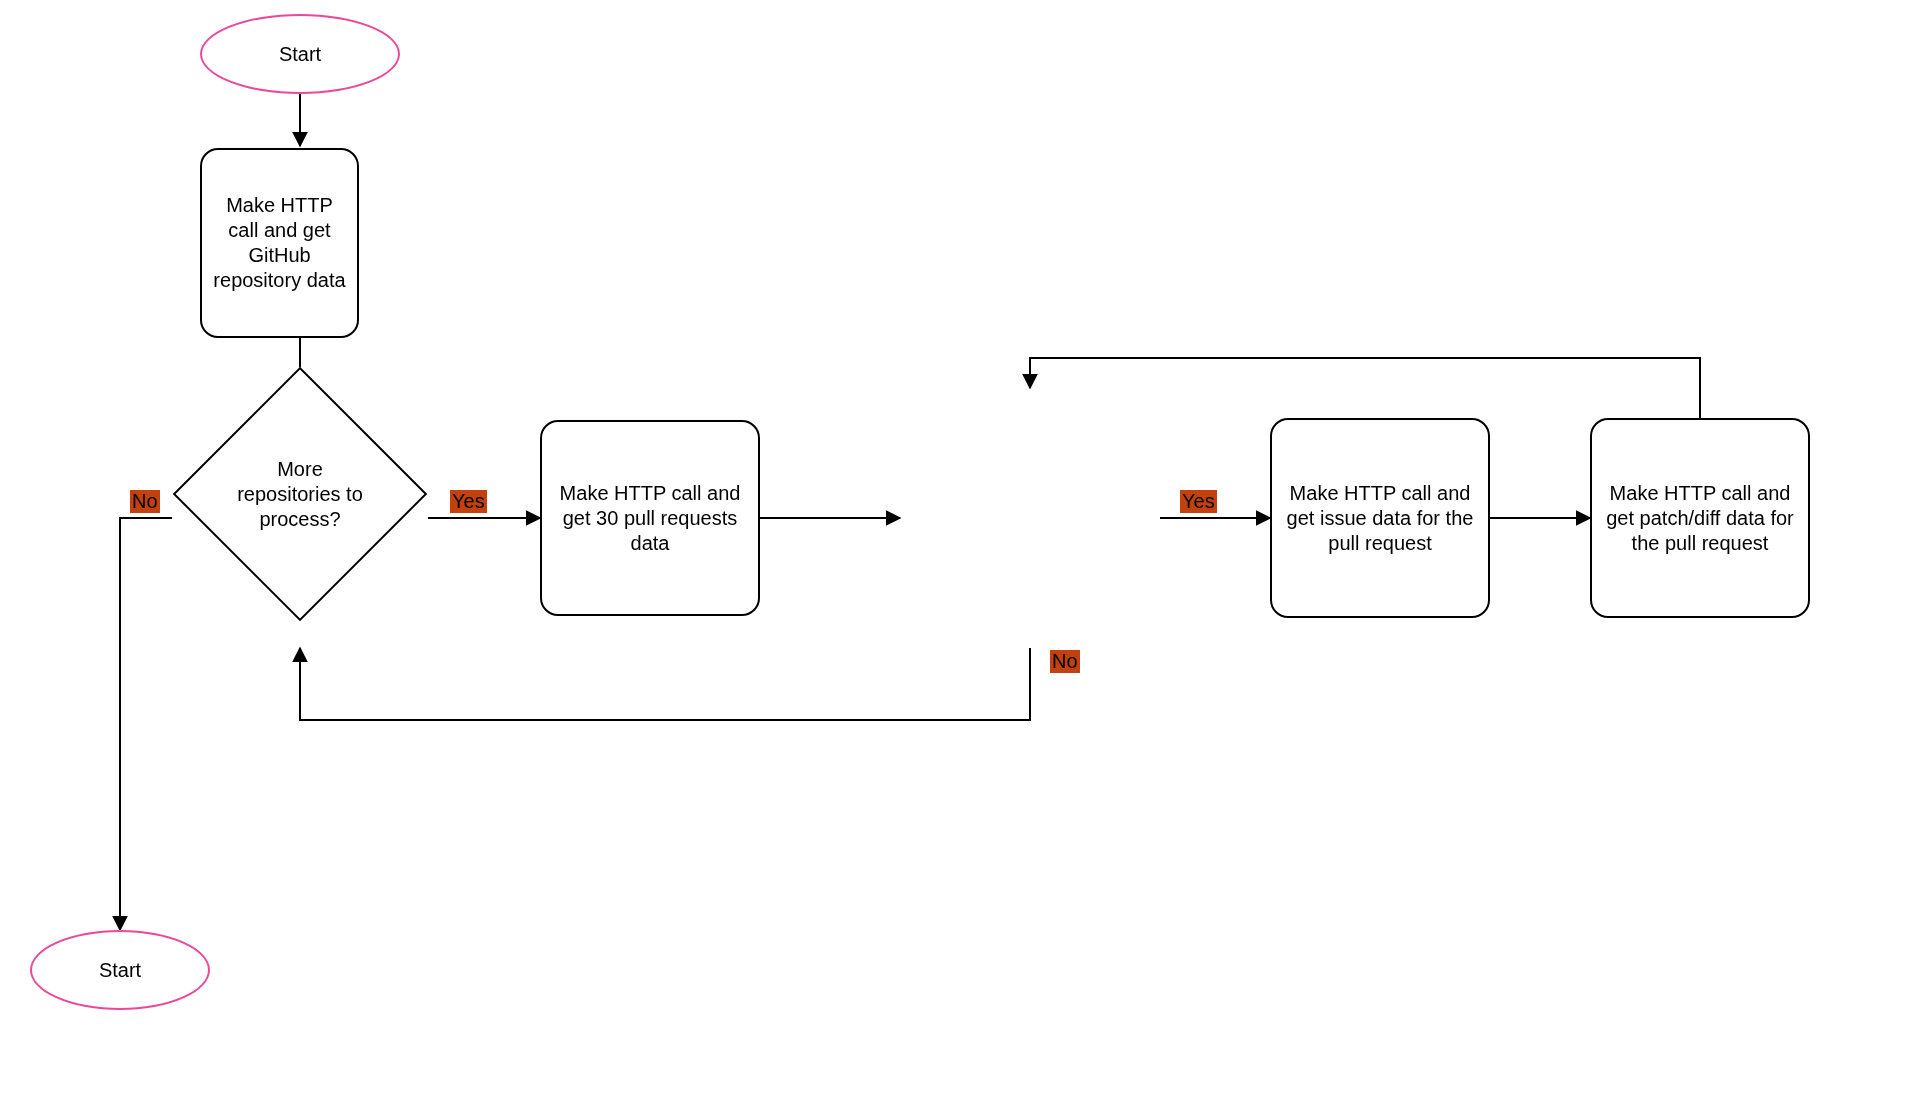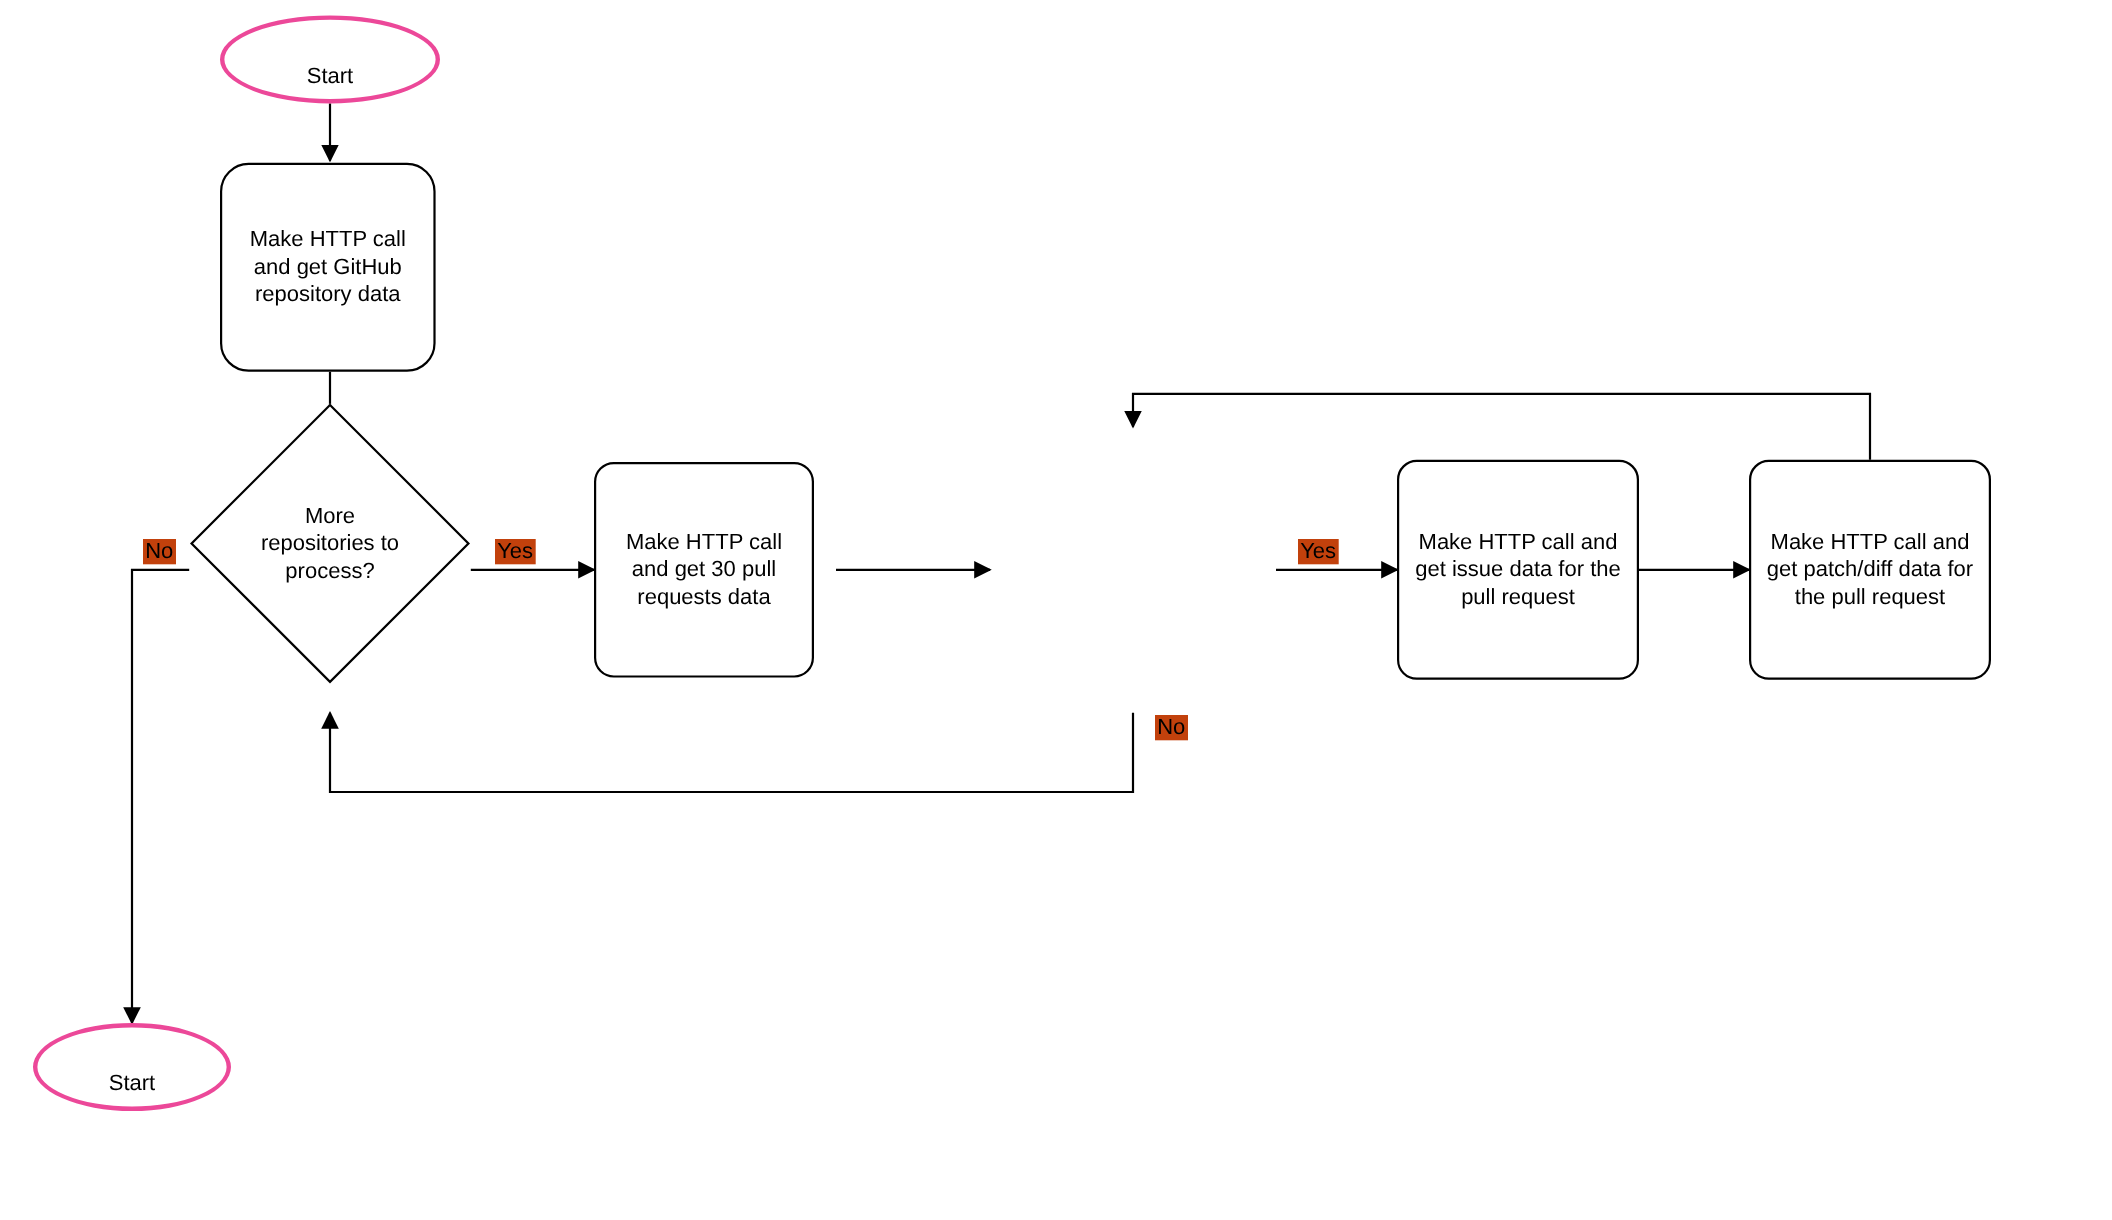--- a/index.html
+++ b/index.html
@@ -20,23 +20,22 @@
     box-sizing: border-box;
     display: flex;
     align-items: center;
     justify-content: center;
     text-align: center;
     background: #ffffff;
     line-height: 1.25;
     padding: 8px;
   }
   .terminator {
-    border: 4px solid #ec4899;
+    border: 2px solid #ec4899;
     border-radius: 50% / 50%;
-    align-items: flex-end;
   }
   .process {
     border: 2px solid #000;
     border-radius: 18px;
   }
   .decision-wrap {
     position: absolute;
   }
   .diamond {
     position: absolute;
@@ -99,30 +98,30 @@
       <polyline points="1030,648 1030,720 300,720 300,648" marker-end="url(#arrow)"></polyline>
 
       <polyline points="172,518 120,518 120,930" marker-end="url(#arrow)"></polyline>
     </g>
   </svg>
 
   <div class="node terminator" style="left:200px; top:14px; width:200px; height:80px;">
     <span>Start</span>
   </div>
 
-  <div class="node process" style="left:200px; top:148px; width:196px; height:190px;border-radius:26px;">
+  <div class="node process" style="left:200px; top:148px; width:159px; height:190px;">
     <span>Make HTTP call and get GitHub repository data</span>
   </div>
 
   <div class="decision-wrap" style="left:210px; top:404px; width:180px; height:180px;">
     <div class="diamond"></div>
     <div class="decision-label">More repositories to process?</div>
   </div>
 
-  <div class="node process" style="left:540px; top:420px; width:200px; height:196px;">
+  <div class="node process" style="left:540px; top:420px; width:220px; height:196px;">
     <span>Make HTTP call and get 30 pull requests data</span>
   </div>
 
 
   <div class="node process" style="left:1270px; top:418px; width:220px; height:200px;">
     <span>Make HTTP call and get issue data for the pull request</span>
   </div>
 
   <div class="node process" style="left:1590px; top:418px; width:220px; height:200px;">
     <span>Make HTTP call and get patch/diff data for the pull request</span>

